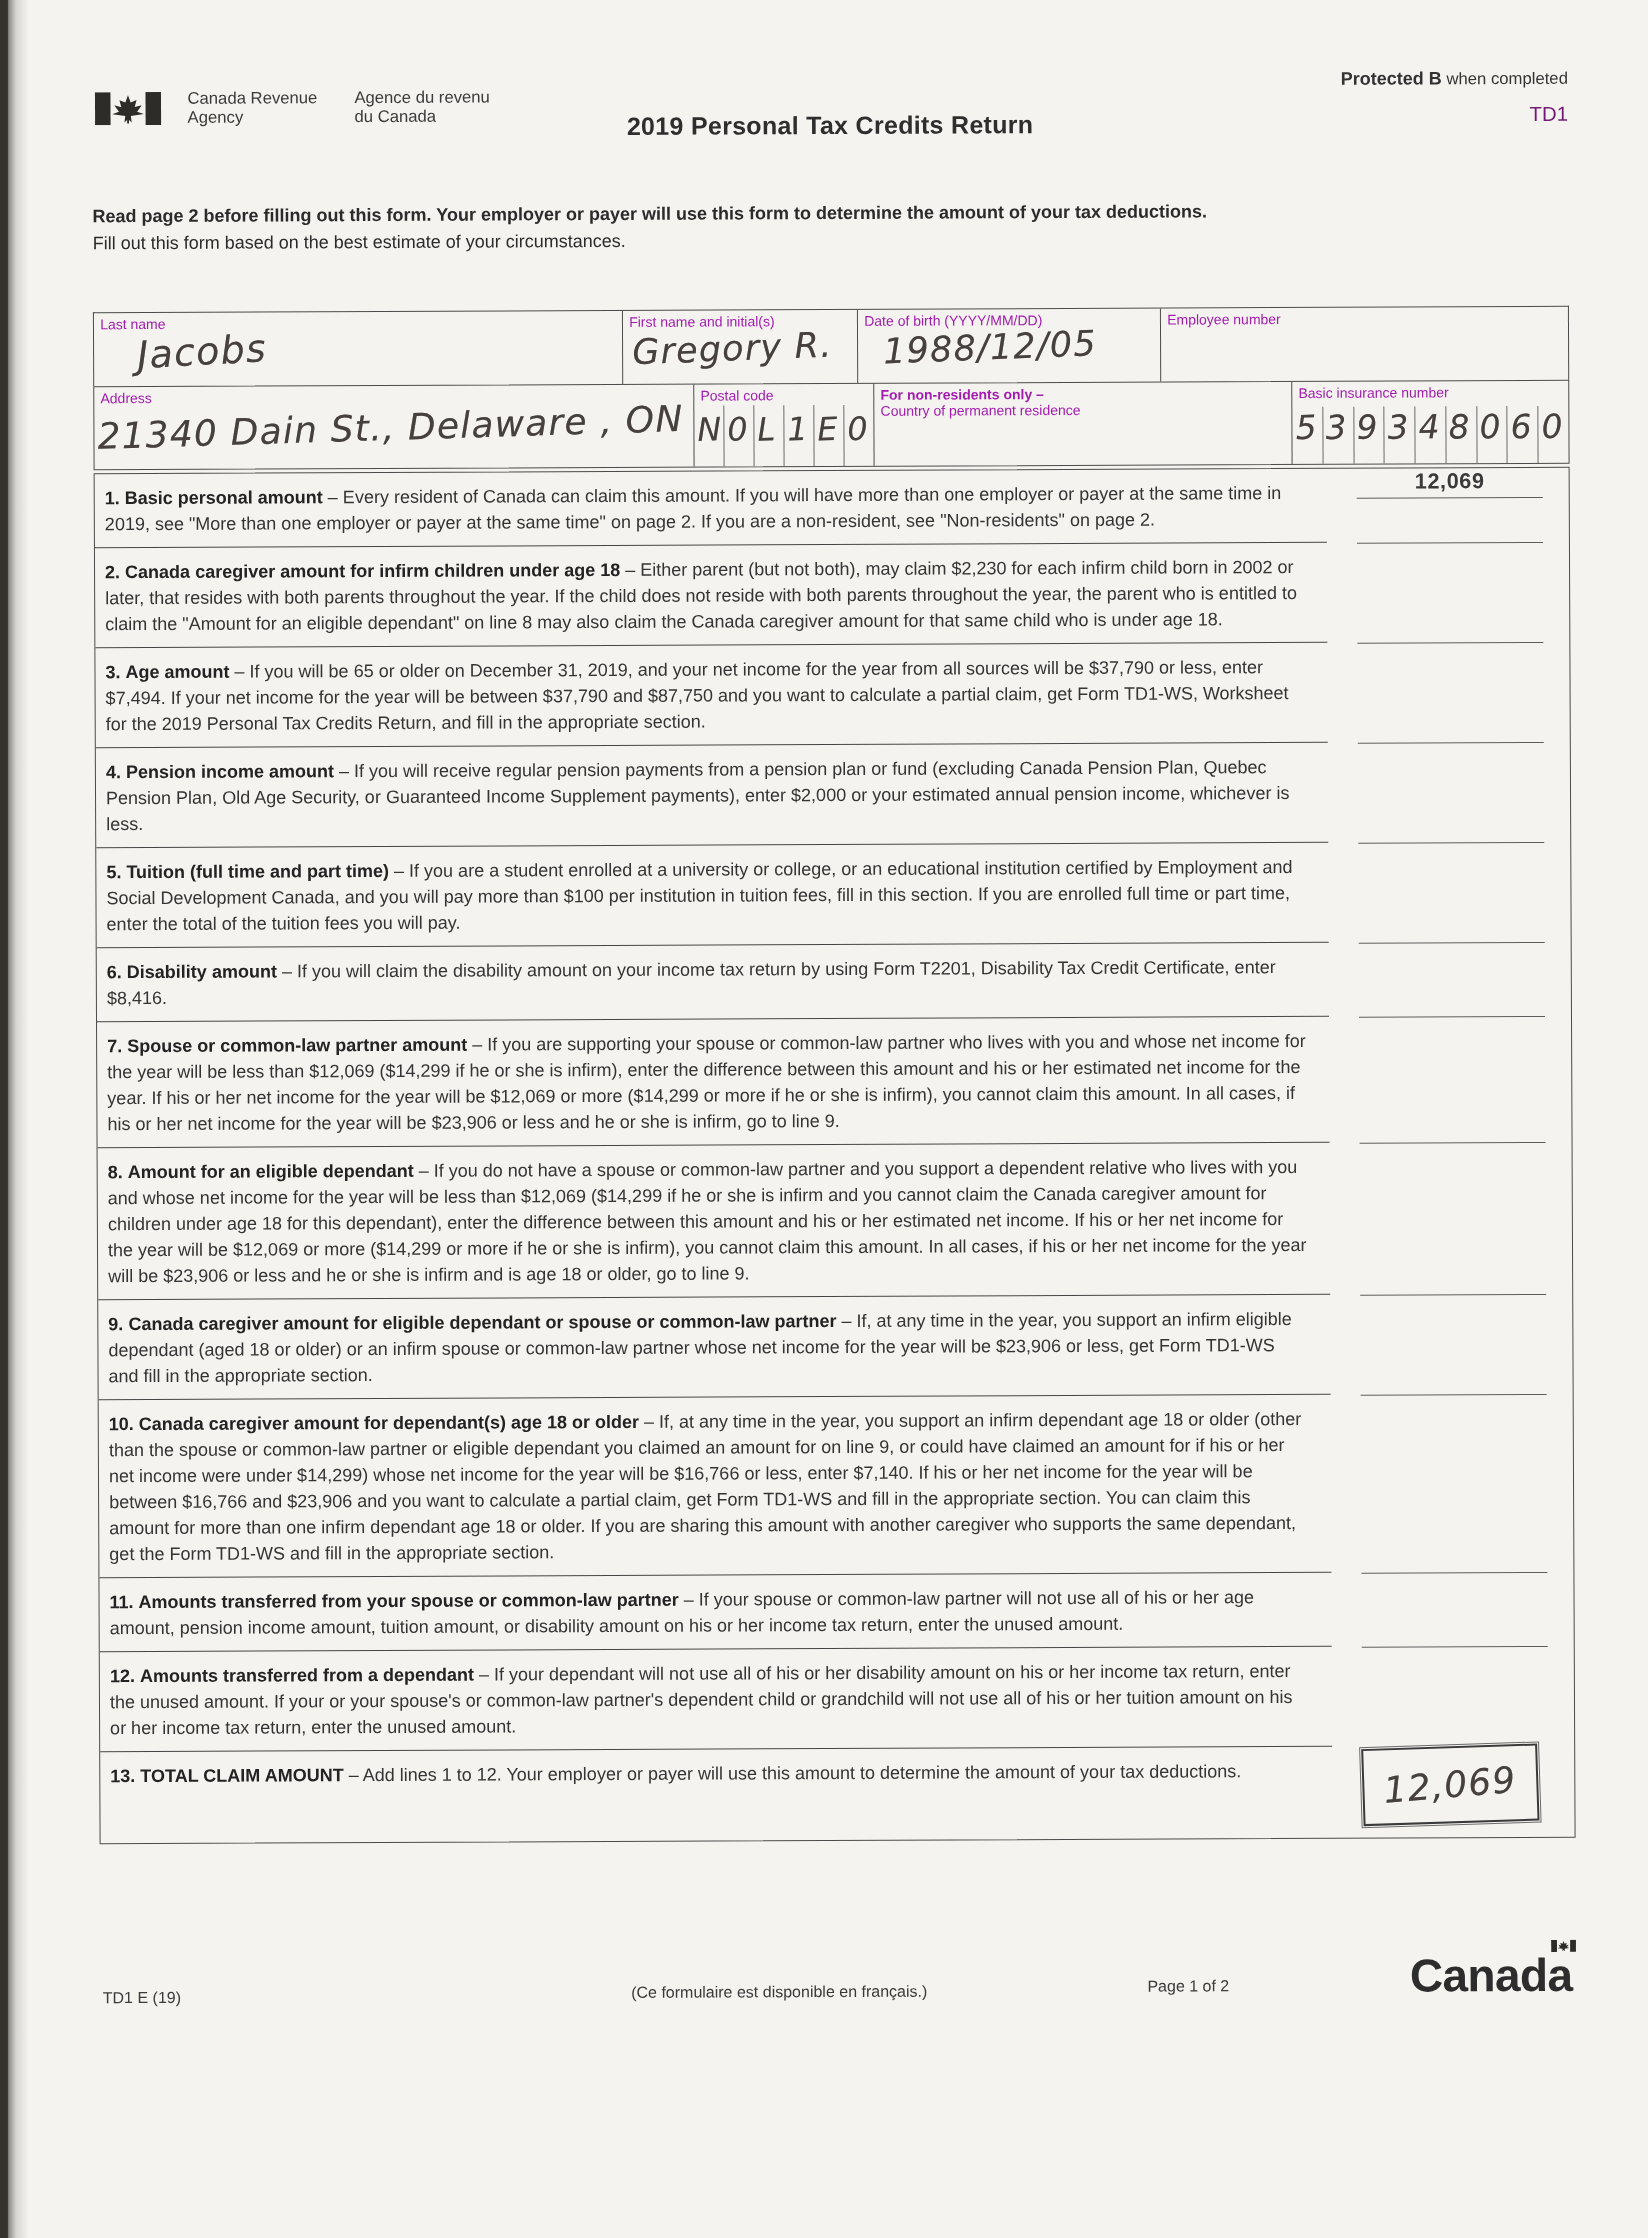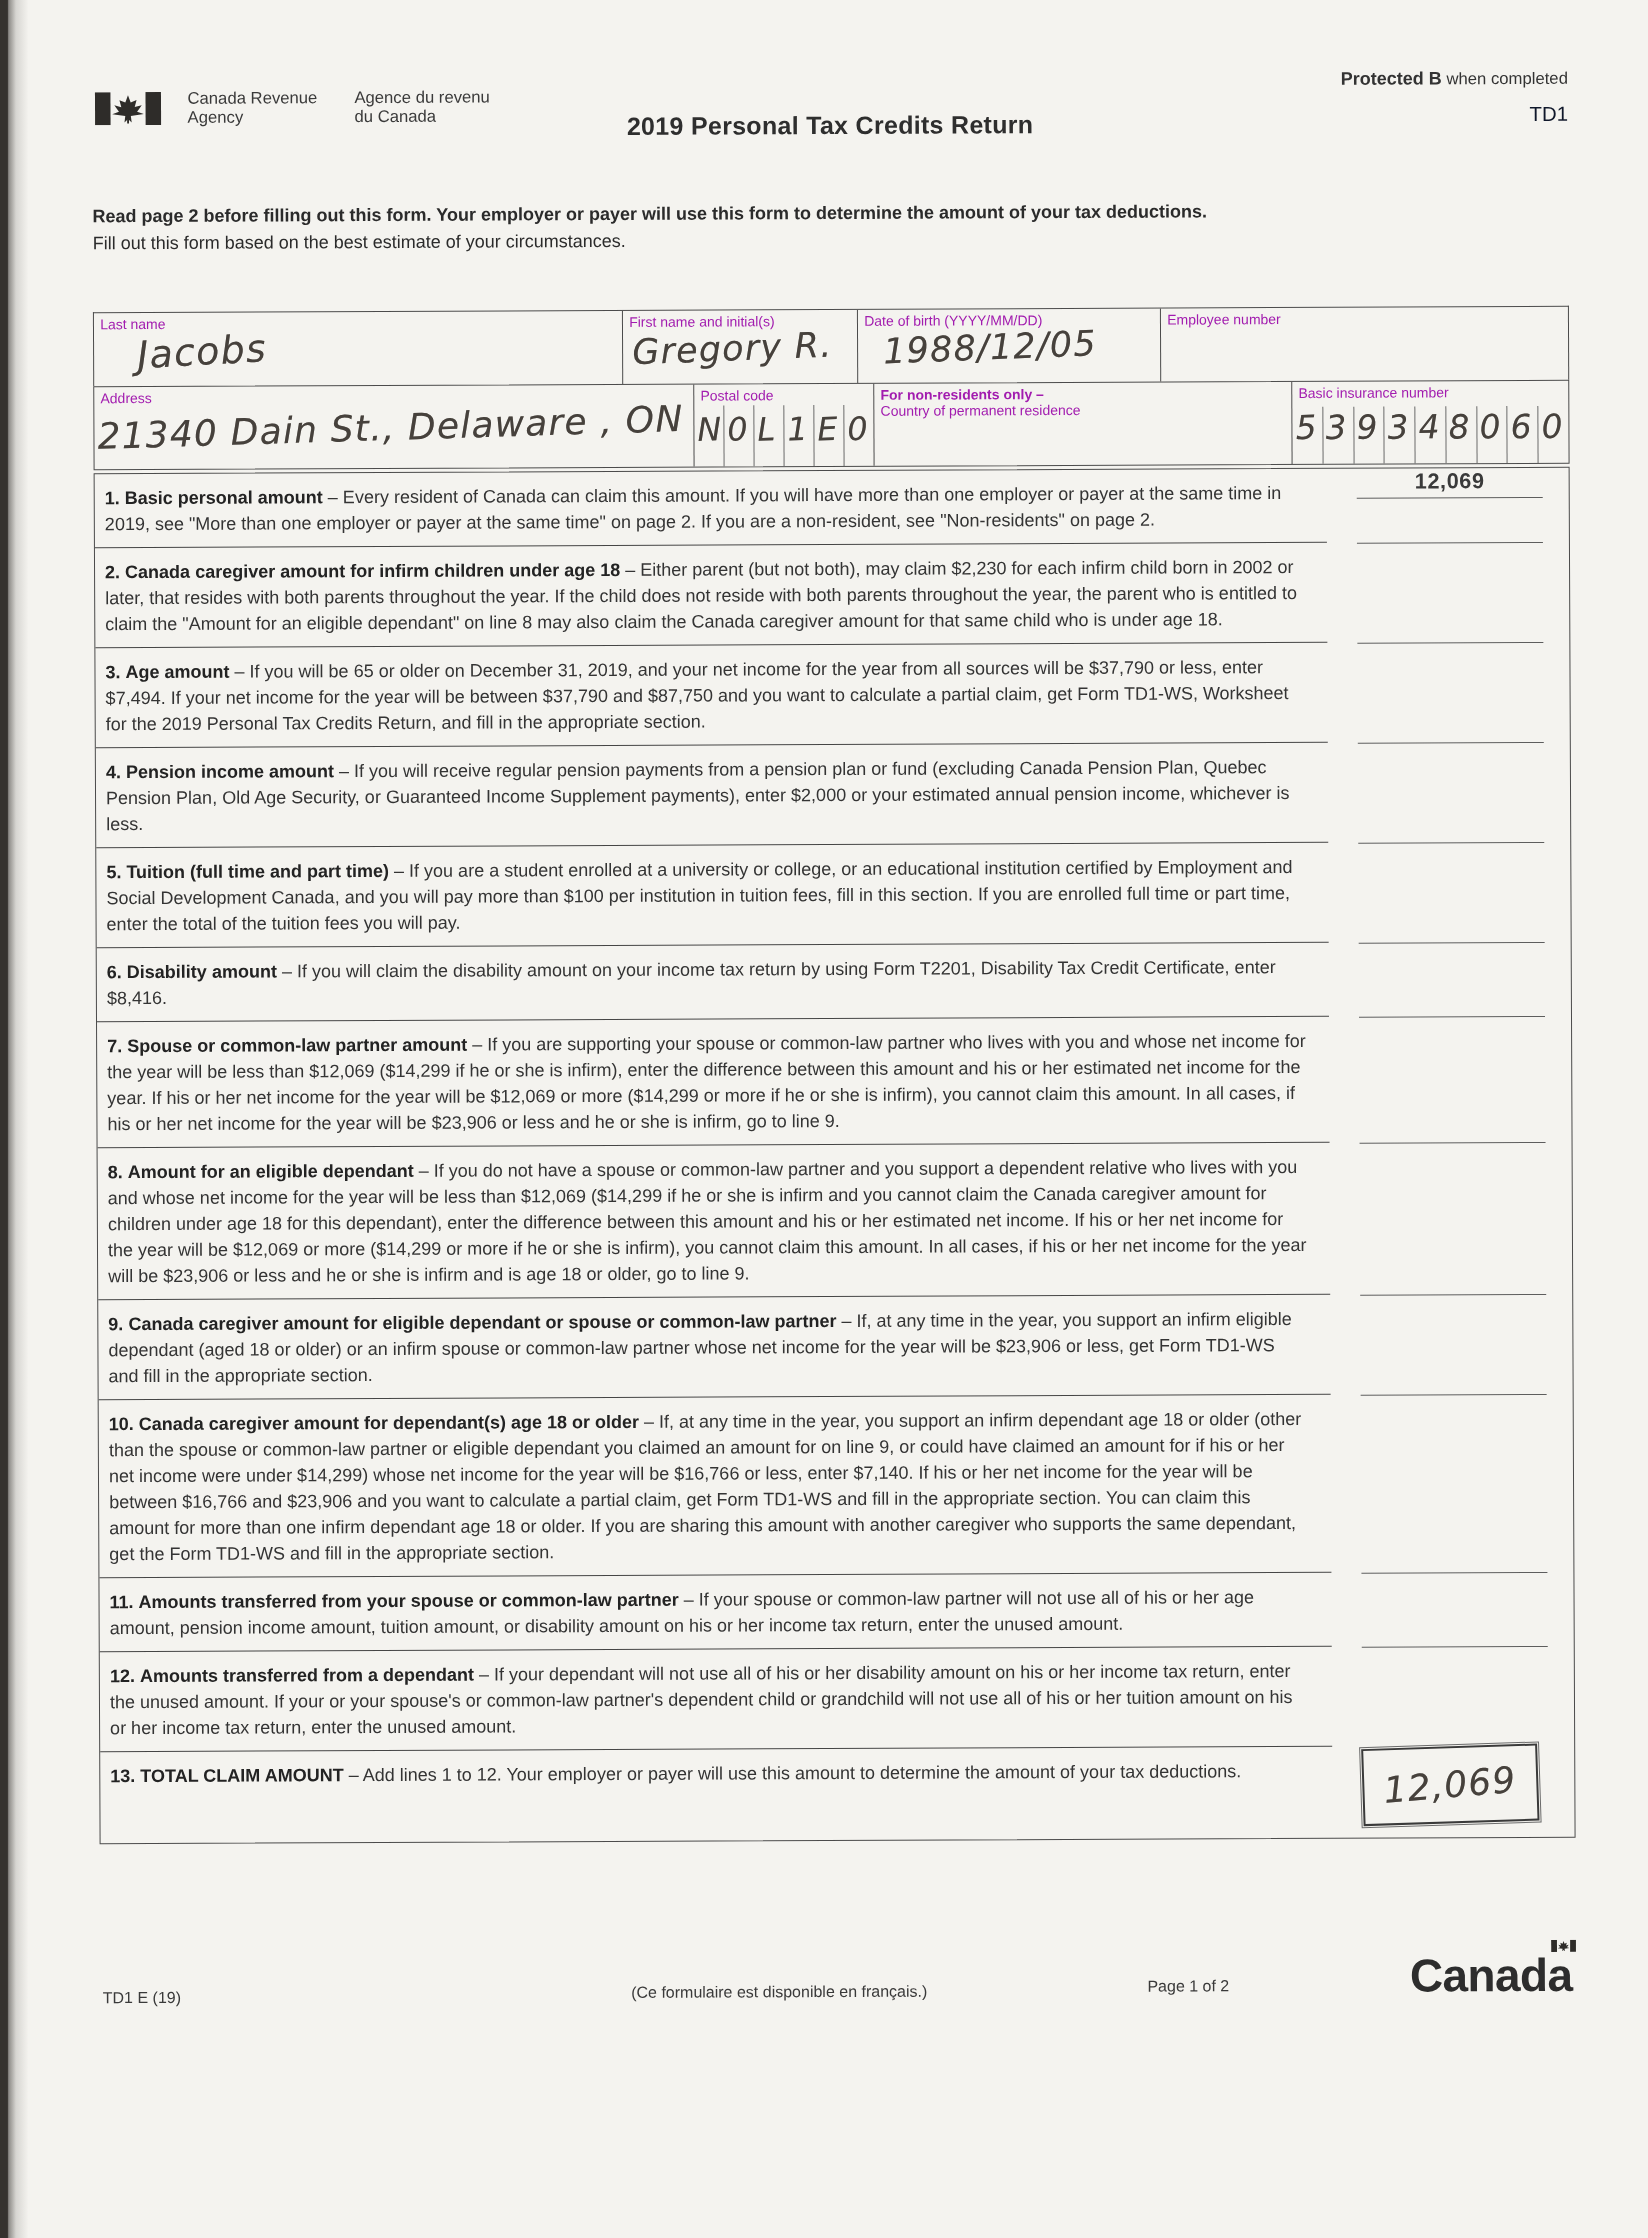--- a/index.html
+++ b/index.html
@@ -26,21 +26,21 @@
   .hdr{position:relative;height:142px;margin-top:54px;}
   .logo-group{position:absolute;left:0;top:32px;display:flex;align-items:flex-start;gap:23.5px;}
   .flag-svg{width:72px;height:33px;margin-top:2.5px;}
   .agency{display:flex;gap:37px;font-size:16.7px;line-height:19px;color:#3a3a3a;}
   .hdr-title{
     position:absolute;left:50%;top:57px;transform:translateX(-50%);
     font-size:25px;font-weight:bold;color:#2e2e2e;white-space:nowrap;letter-spacing:0.3px;
   }
   .protected{position:absolute;right:0;top:17.3px;font-size:16.7px;color:#333;}
   .protected b{font-size:18px;}
-  .form-code{position:absolute;right:0;top:52px;font-size:20.4px;color:#0f172a;}
+  .form-code{position:absolute;right:0;top:52px;font-size:20.4px;color:#701a75;}
 
   
   .intro{margin-top:5px;}
   .intro .l1{font-weight:bold;font-size:18px;line-height:25px;}
   .intro .l2{font-size:18px;line-height:28.5px;}
 
   
   .idbox{margin-top:54px;}
   .id-row{display:grid;border:1.9px solid #4b4b4b;}
   .id-row1{grid-template-columns:529px 235px 303px 1fr;height:73px;border-bottom:none;}

